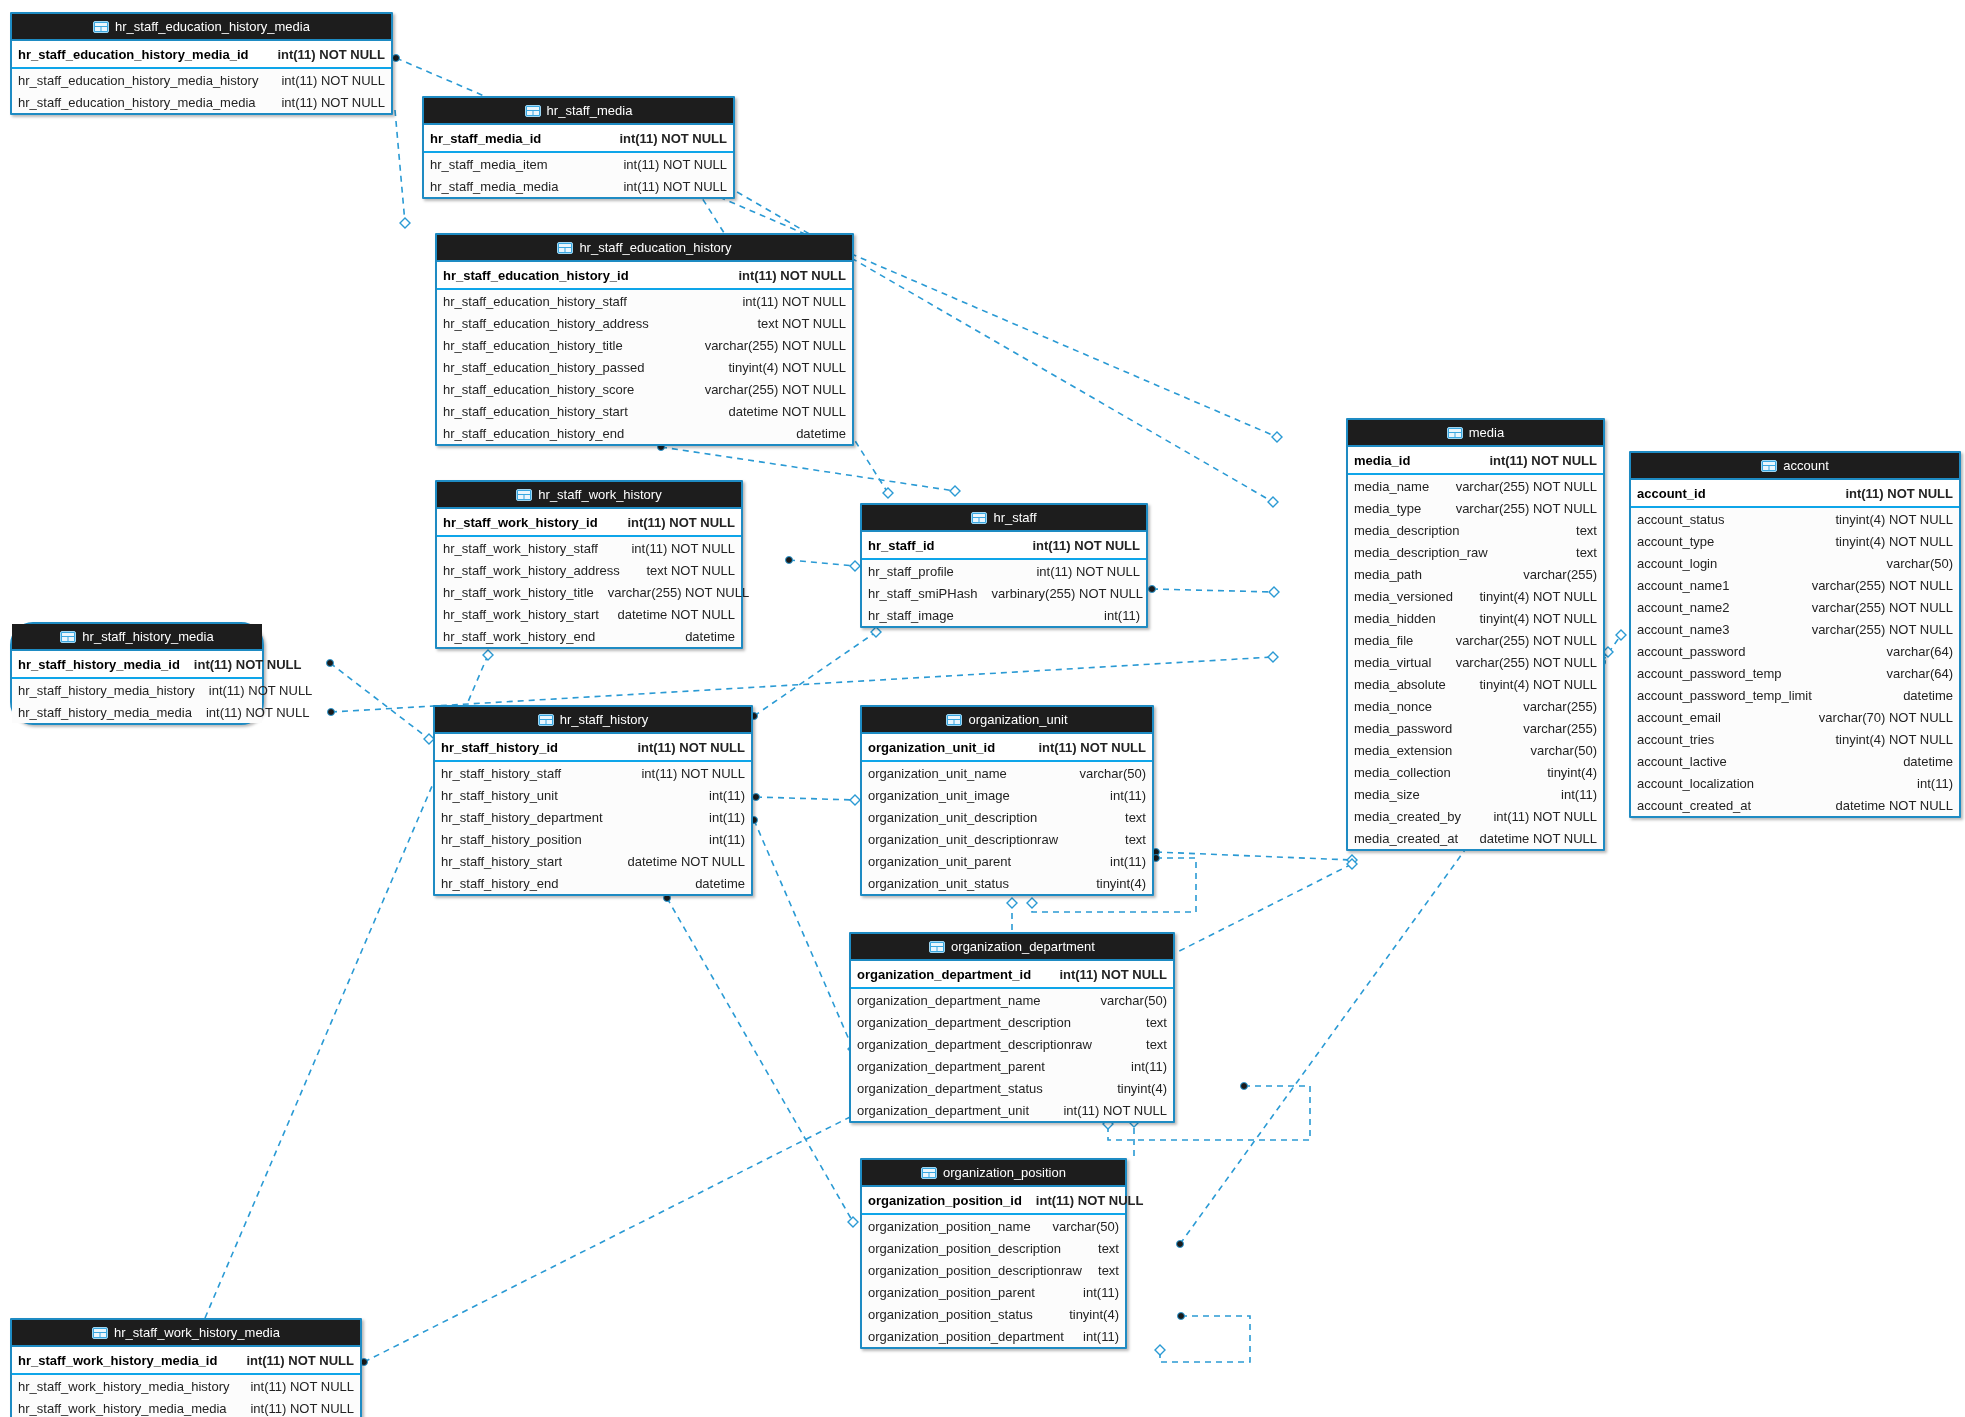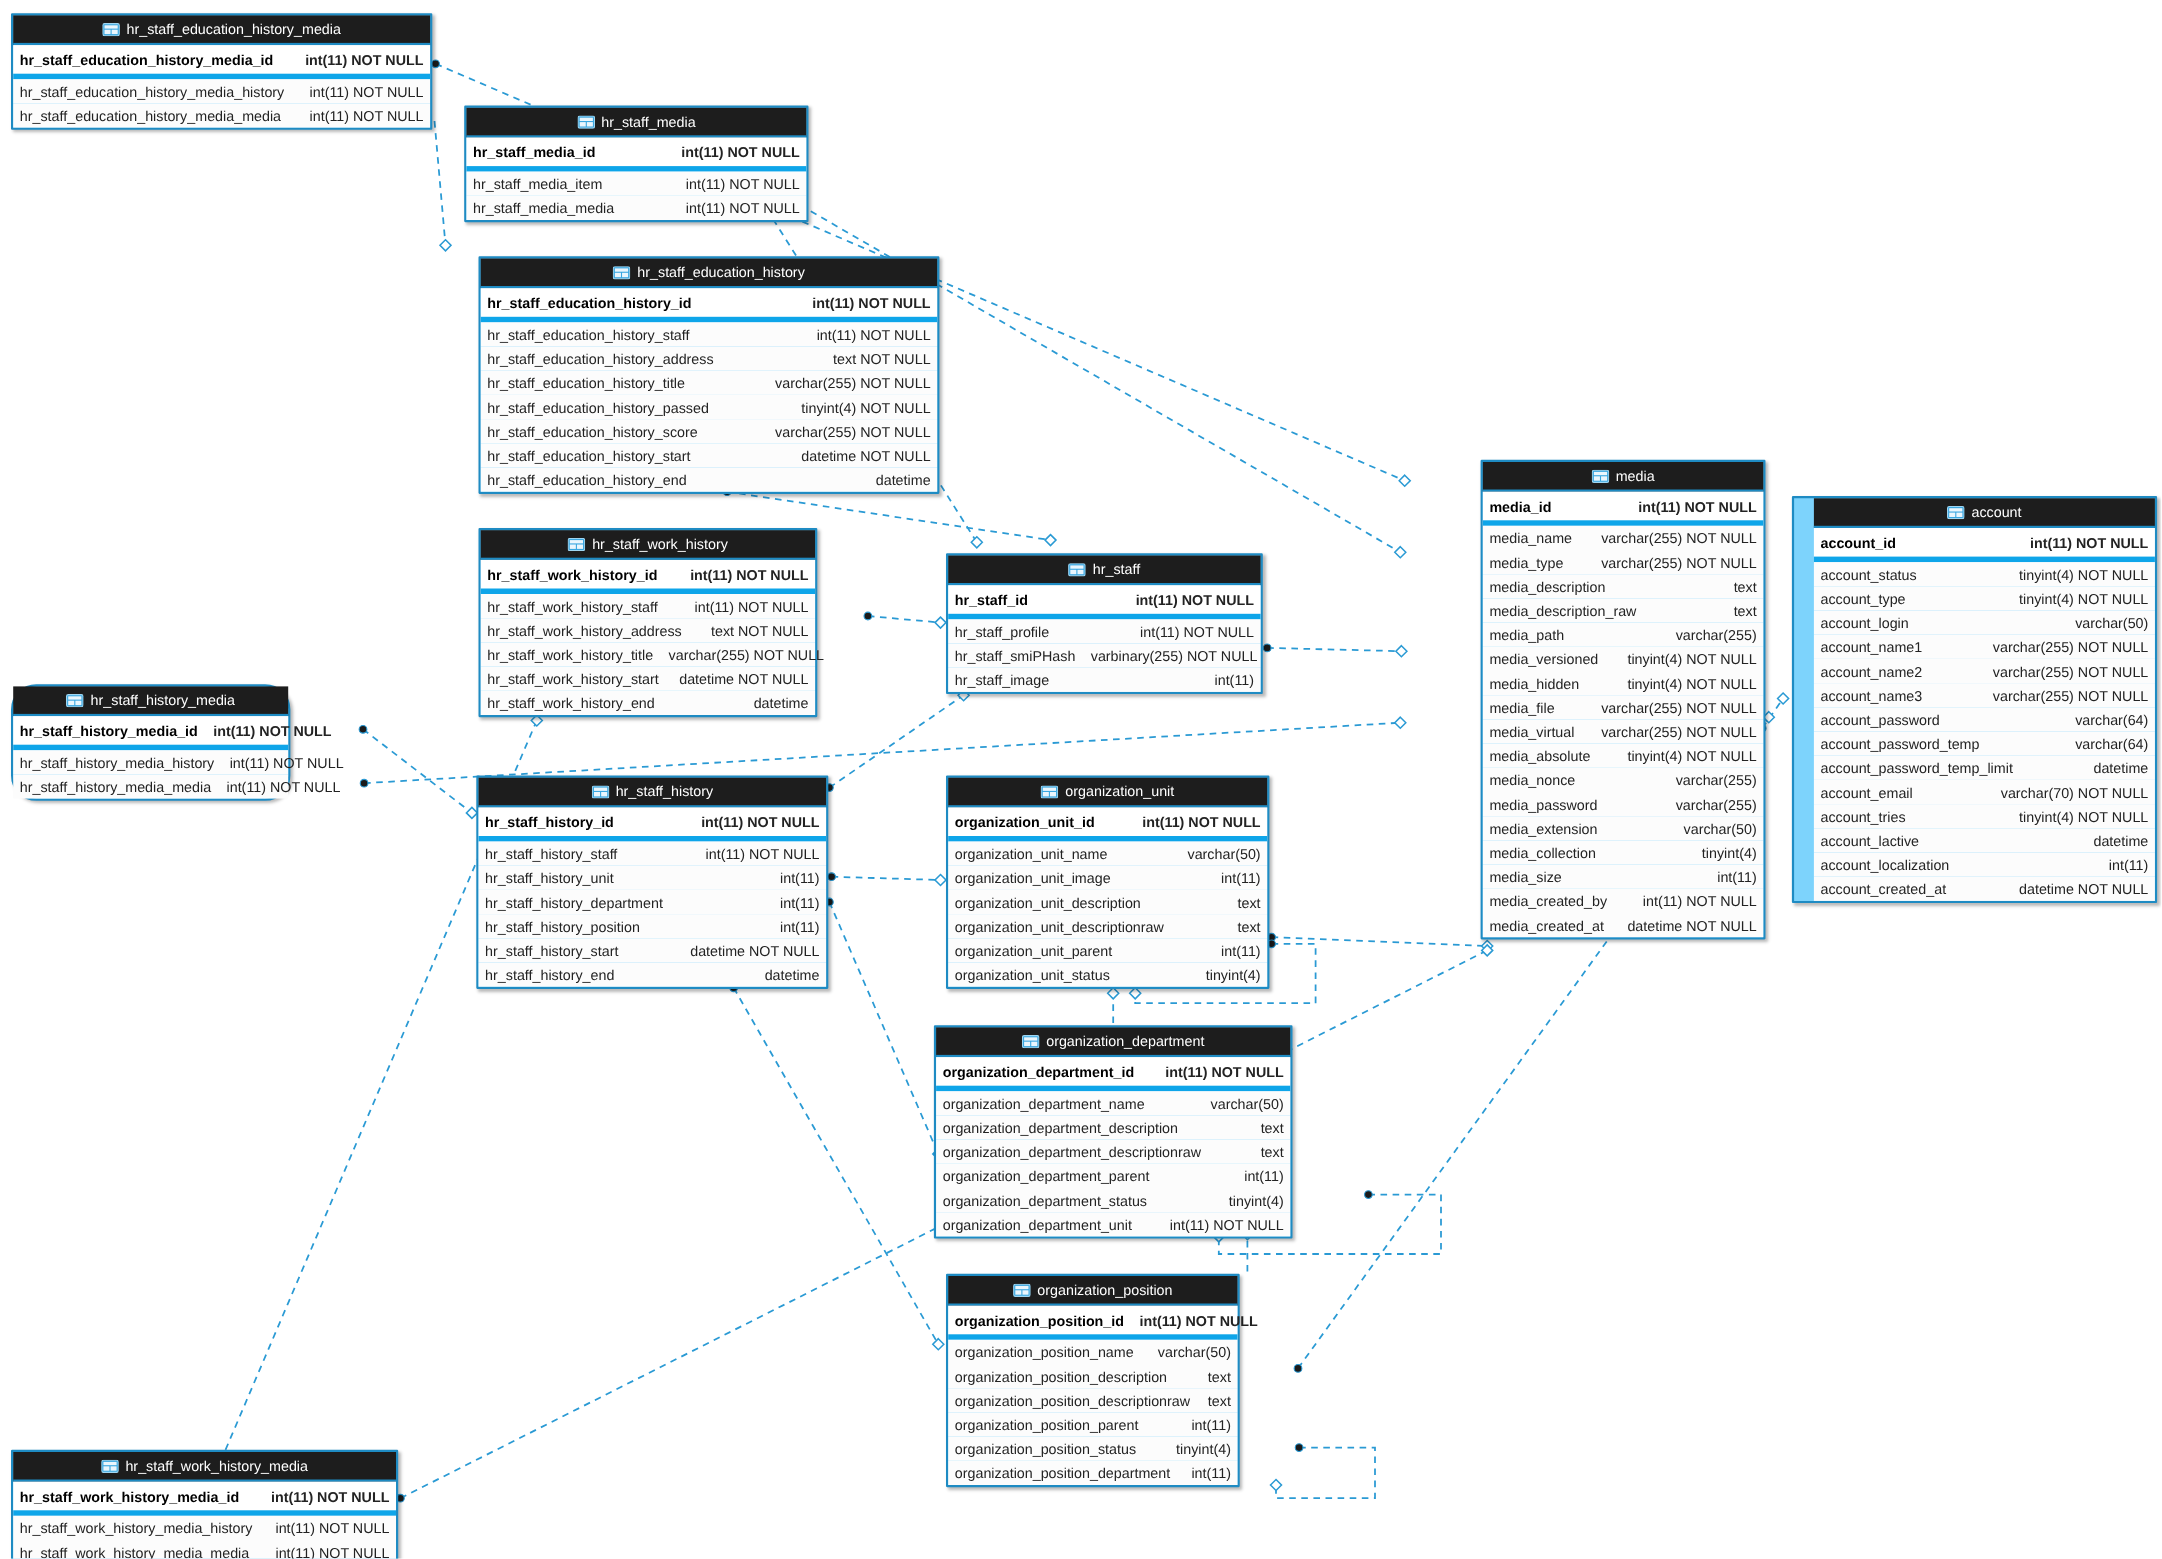--- a/index.html
+++ b/index.html
@@ -7,21 +7,21 @@
           font-family:"Liberation Sans",sans-serif;}
   #rel-layer{position:absolute;left:0;top:0;width:1965px;height:1417px;}
   .tbl{position:absolute;background:#7dd3fc;border:2px solid #1e8bc3;border-radius:1px;
        box-shadow:2px 2px 3px rgba(0,0,0,.28);font-size:13px;box-sizing:border-box;}
   .tbl-header{background:#1d1d1d;color:#ffffff;height:25px;display:flex;align-items:center;
               justify-content:center;gap:6px;border-bottom:2px solid #1e8bc3;white-space:nowrap;
               overflow:hidden;cursor:move;}
   .tbl-title{font-size:13px;}
   .pk-row{display:flex;justify-content:space-between;align-items:center;gap:14px;
           padding:0 6px;height:26px;font-weight:bold;color:#000;background:#ffffff;
-          border-bottom:5px solid #0ea5e9;white-space:nowrap;}
+          border-bottom:2px solid #0ea5e9;white-space:nowrap;}
   .col-row{display:flex;justify-content:space-between;align-items:center;gap:14px;
            padding:0 6px;height:22px;color:#232323;background:#fcfcfc;white-space:nowrap;}
   .col-name{text-align:left;}
   .col-type{text-align:right;color:#232323;}
   .ticon{flex:0 0 auto;}
 </style>
 </head>
 <body>
 
 <div id="canvas">
@@ -499,21 +499,21 @@
       </div>
       <div class="col-row">
         <span class="col-name">media_created_by</span>
         <span class="col-type">int(11) NOT NULL</span>
       </div>
       <div class="col-row">
         <span class="col-name">media_created_at</span>
         <span class="col-type">datetime NOT NULL</span>
       </div>
     </div>
-    <div class="tbl" style="left: 1629px; top: 451px; width: 332px; padding-left: 18px;">
+    <div class="tbl" style="left: 1629px; top: 451px; width: 332px;">
       <div class="tbl-header">
         <svg width="16" height="12" viewBox="0 0 16 12" class="ticon">
           <rect x="0.5" y="0.5" width="15" height="11" rx="1.5" fill="#3aa7e0" stroke="#9fd6f2"></rect>
           <rect x="2" y="2" width="12" height="3" fill="#eaf6fd"></rect>
           <rect x="2" y="6" width="5.5" height="4" fill="#eaf6fd"></rect>
           <rect x="8.5" y="6" width="5.5" height="4" fill="#eaf6fd"></rect>
         </svg>
         <span class="tbl-title">account</span>
       </div>
       <div class="pk-row">

